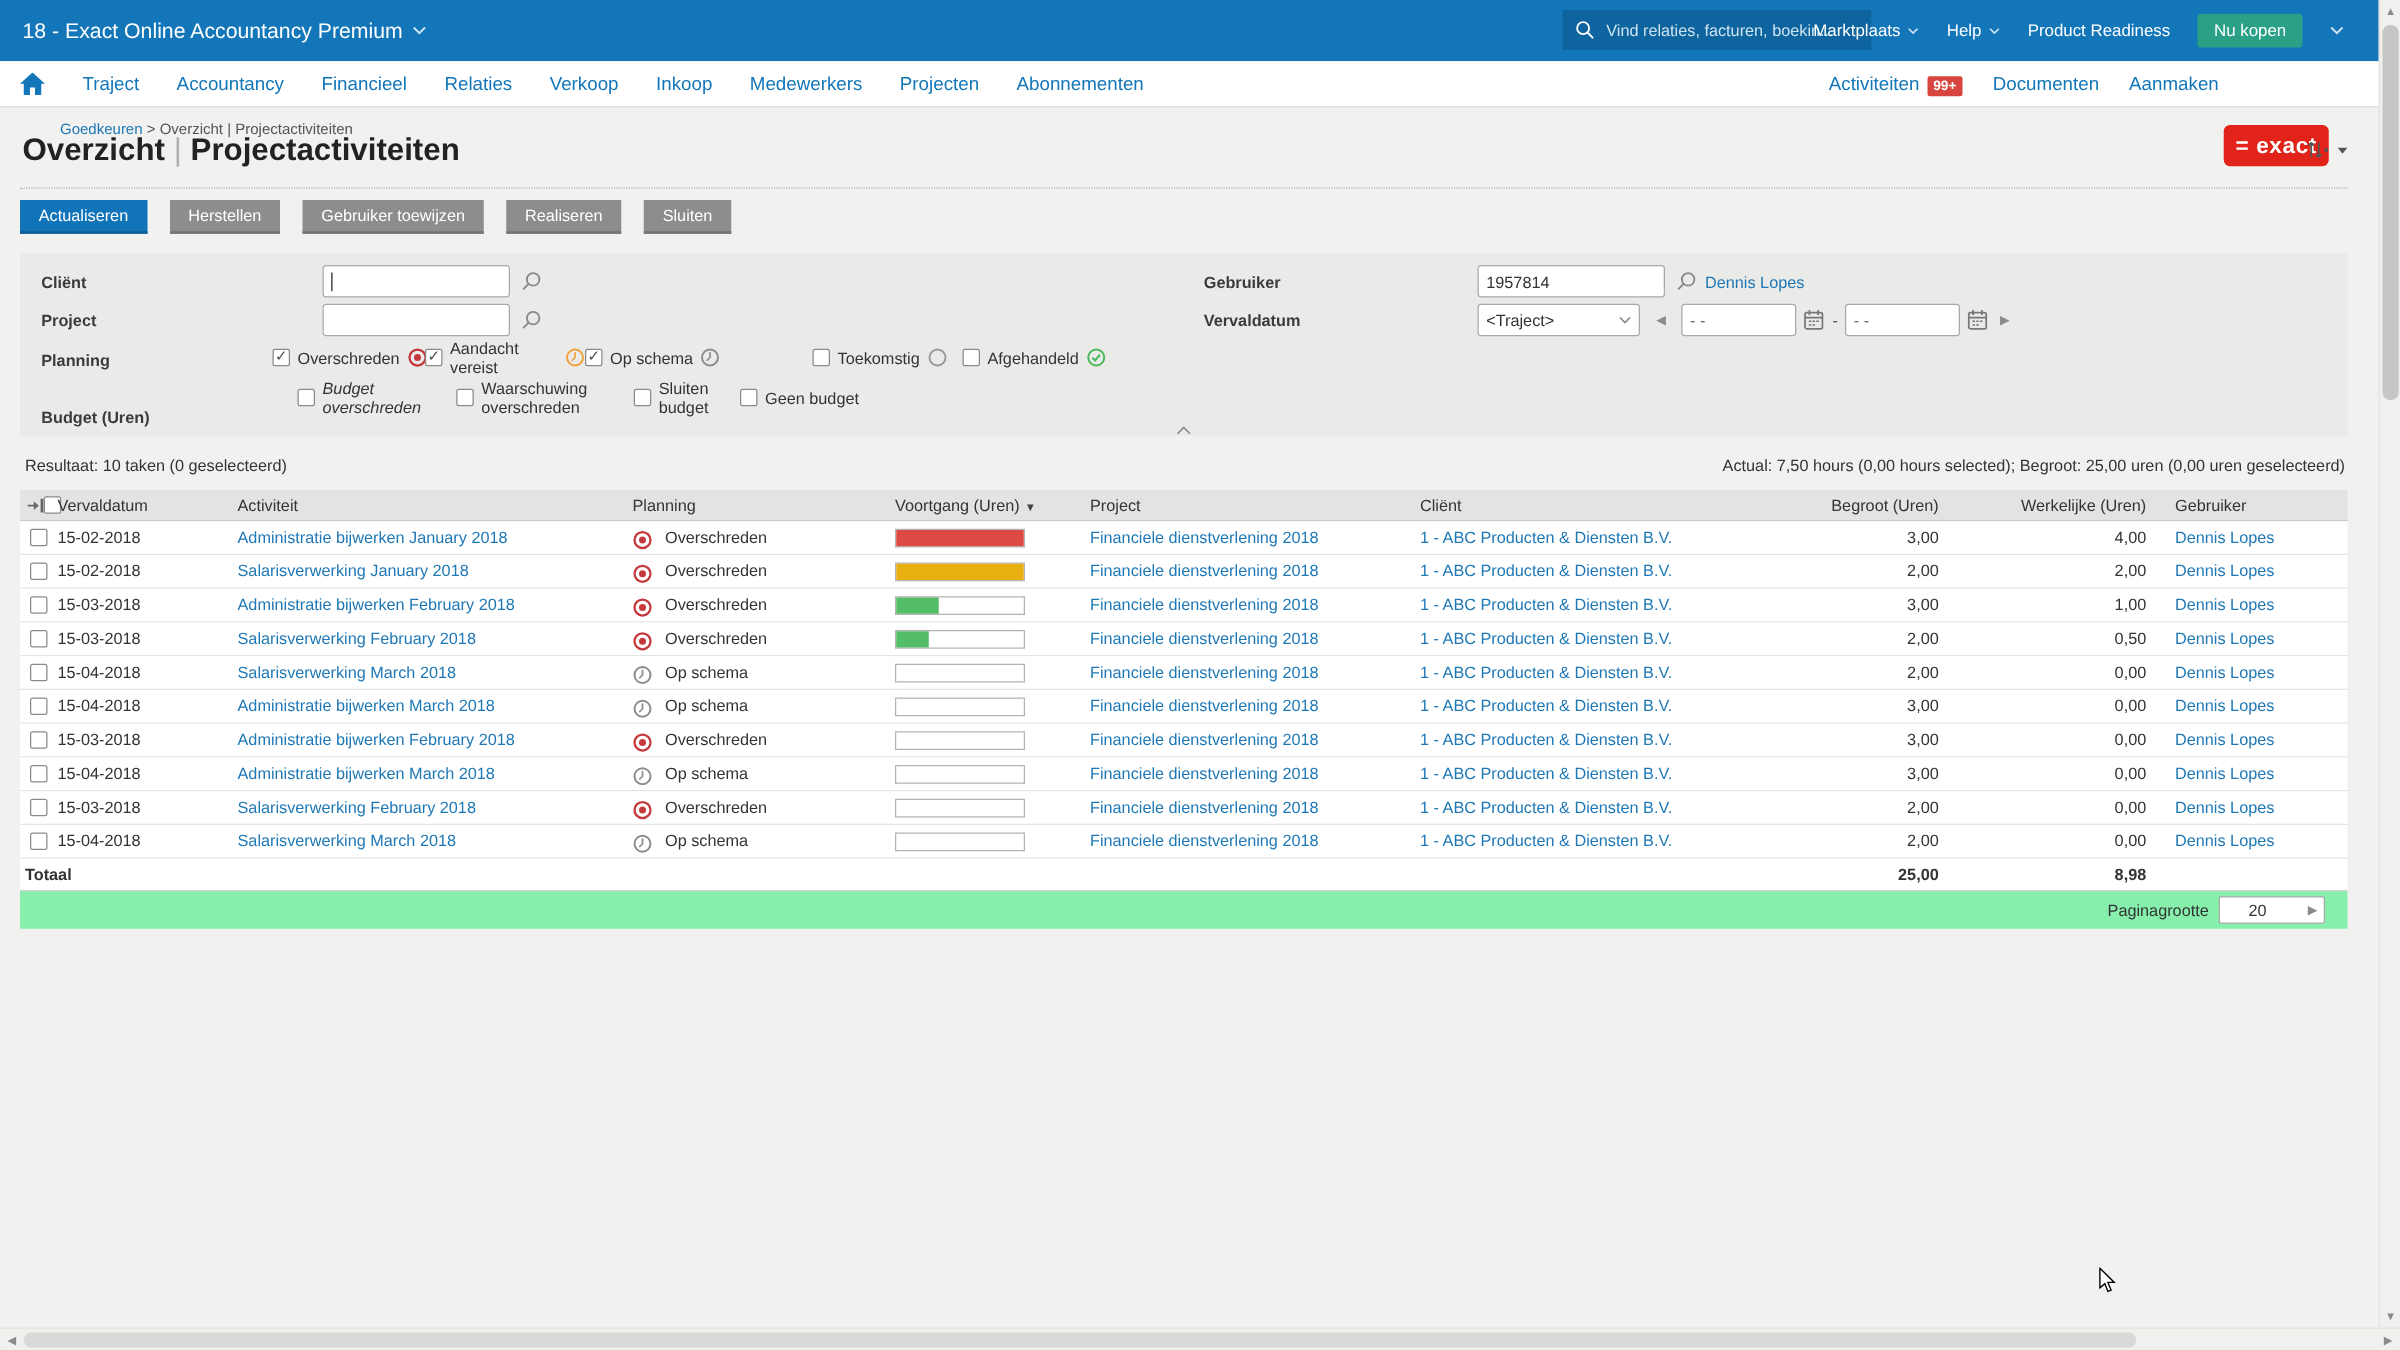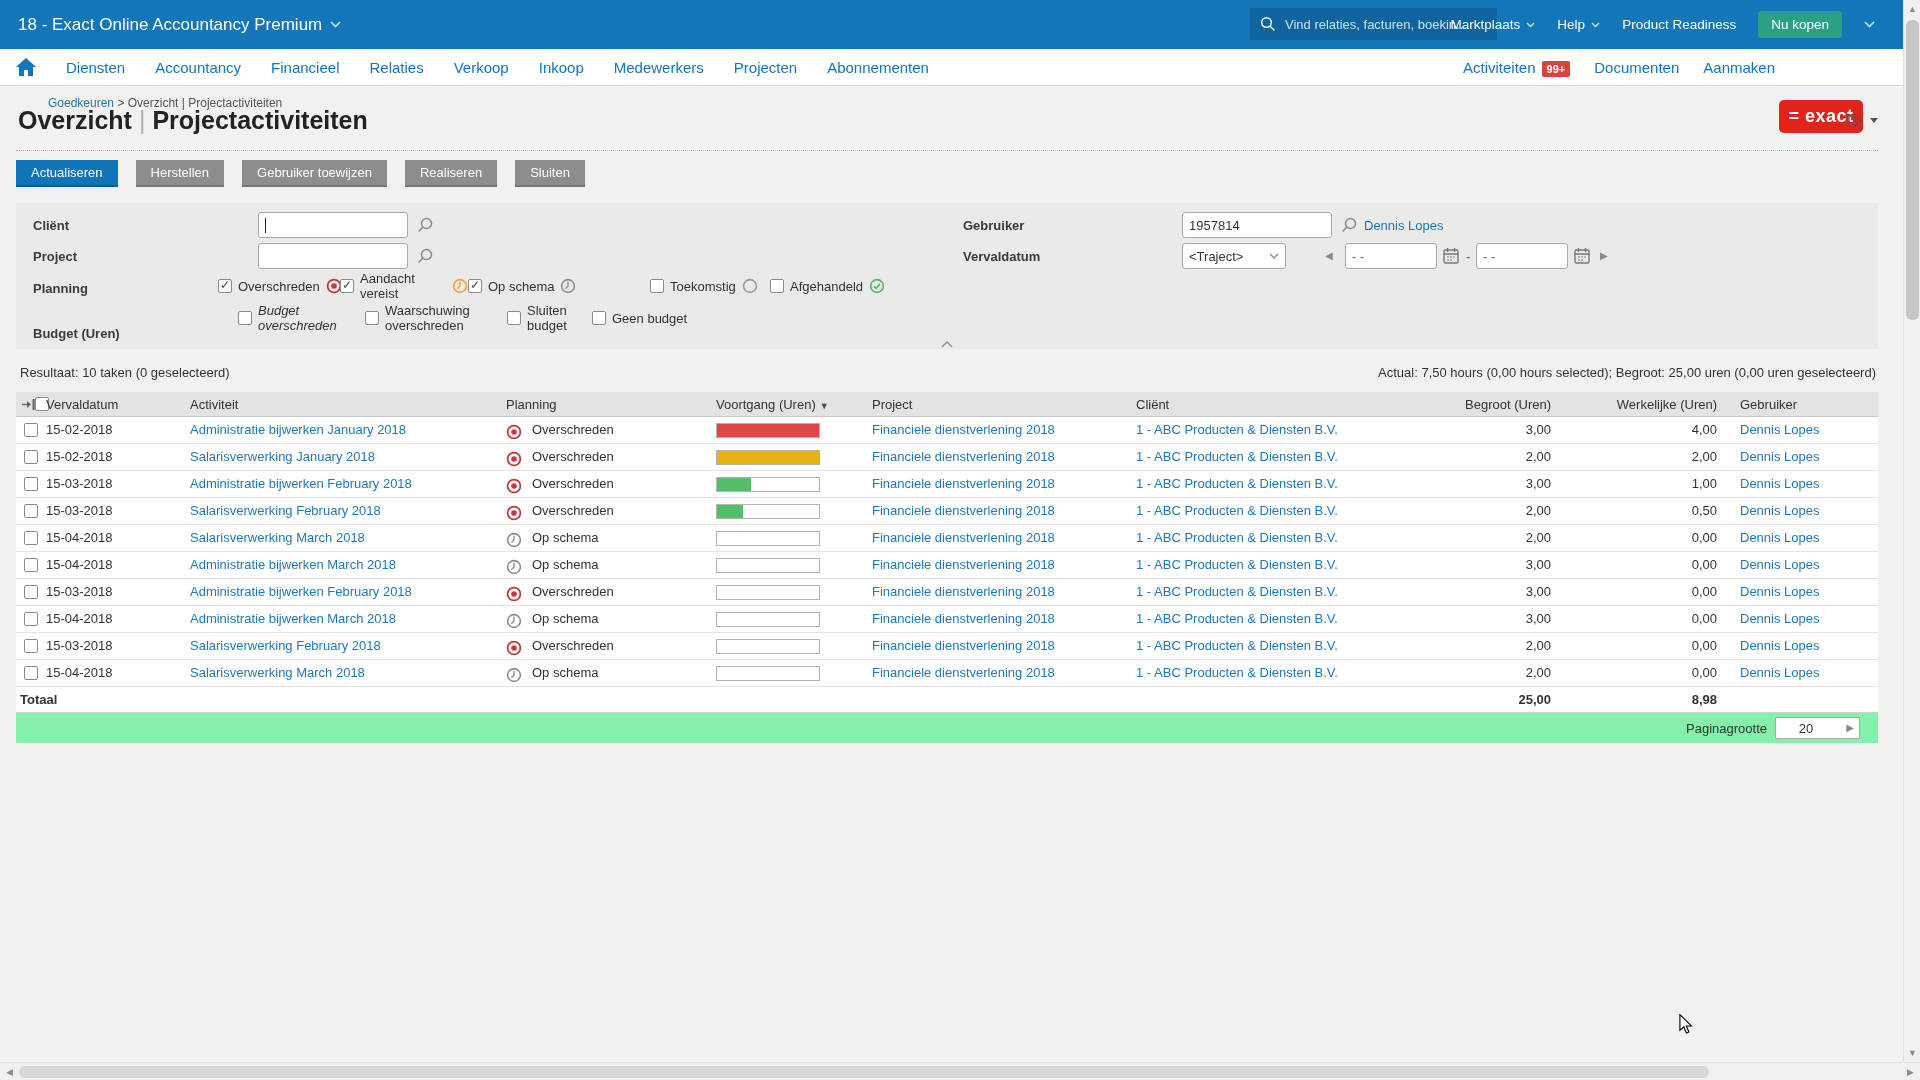--- a/index.html
+++ b/index.html
@@ -134,21 +134,21 @@
         </svg>
     </div>
   </header>
 
   <nav class="navbar">
     <div class="nav-left">
       <svg width="20" height="18" viewBox="0 0 20 18">
           <path d="M10 0L0 9h3v9h5v-6h4v6h5V9h3z" fill="#1276b9"></path>
         </svg>
 
-        <span class="nav-item">Diensten</span>
+        <span class="nav-item">Traject</span>
 
         <span class="nav-item">Accountancy</span>
 
         <span class="nav-item">Financieel</span>
 
         <span class="nav-item">Relaties</span>
 
         <span class="nav-item">Verkoop</span>
 
         <span class="nav-item">Inkoop</span>
@@ -309,21 +309,21 @@
     <span class="fld" style="left:1166px; top:9px; width:150px;">
         <input style="border: none; outline: none; width: 130px; font-size: 13px; font-family: &quot;Liberation Sans&quot;, sans-serif; color: rgb(51, 51, 51); background: transparent;" value="1957814">
       </span>
     <svg class="mag" style="left:1324px; top:13px;" width="18" height="18" viewBox="0 0 18 18">
         <circle cx="10.5" cy="7.5" r="5" fill="none" stroke="#8a8a8a" stroke-width="1.5"></circle>
         <path d="M6.8 11.2L2.5 15.5" stroke="#8a8a8a" stroke-width="1.5"></path>
       </svg>
     <a class="f-link" style="position:absolute; left:1348px; top:15px;">Dennis Lopes</a>
 
     <span class="flabel-l" style="left:947px; top:46px;">Vervaldatum</span>
-    <span class="fld sel" style="left:1166px; top:40px; width:104px;">
+    <span class="fld sel" style="left:1166px; top:40px; width:130px;">
       <span>&lt;Traject&gt;</span>
       <svg width="10" height="6" viewBox="0 0 10 6">
           <path d="M1 1l4 4 4-4" fill="none" stroke="#8a8a8a" stroke-width="1.4"></path>
         </svg>
     </span>
     <span class="arrowbtn" style="position:absolute; left:1309px; top:47px;">◀</span>
     <span class="fld datef" style="left:1329px; top:40px; width:92px;">- -</span>
     <svg style="position:absolute; left:1427px; top:44px;" width="16" height="17" viewBox="0 0 16 17">
         <rect x="1" y="3" width="14" height="13" rx="1.5" fill="none" stroke="#777" stroke-width="1.4"></rect>
         <path d="M4.5 1v4M11.5 1v4M1 7h14" stroke="#777" stroke-width="1.4"></path>

